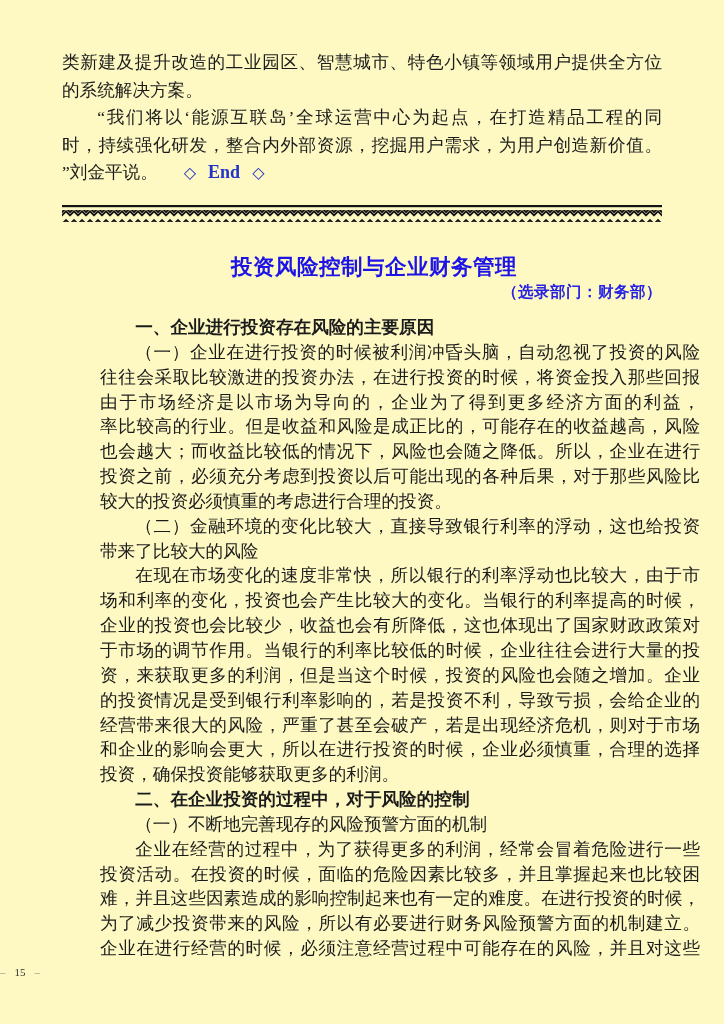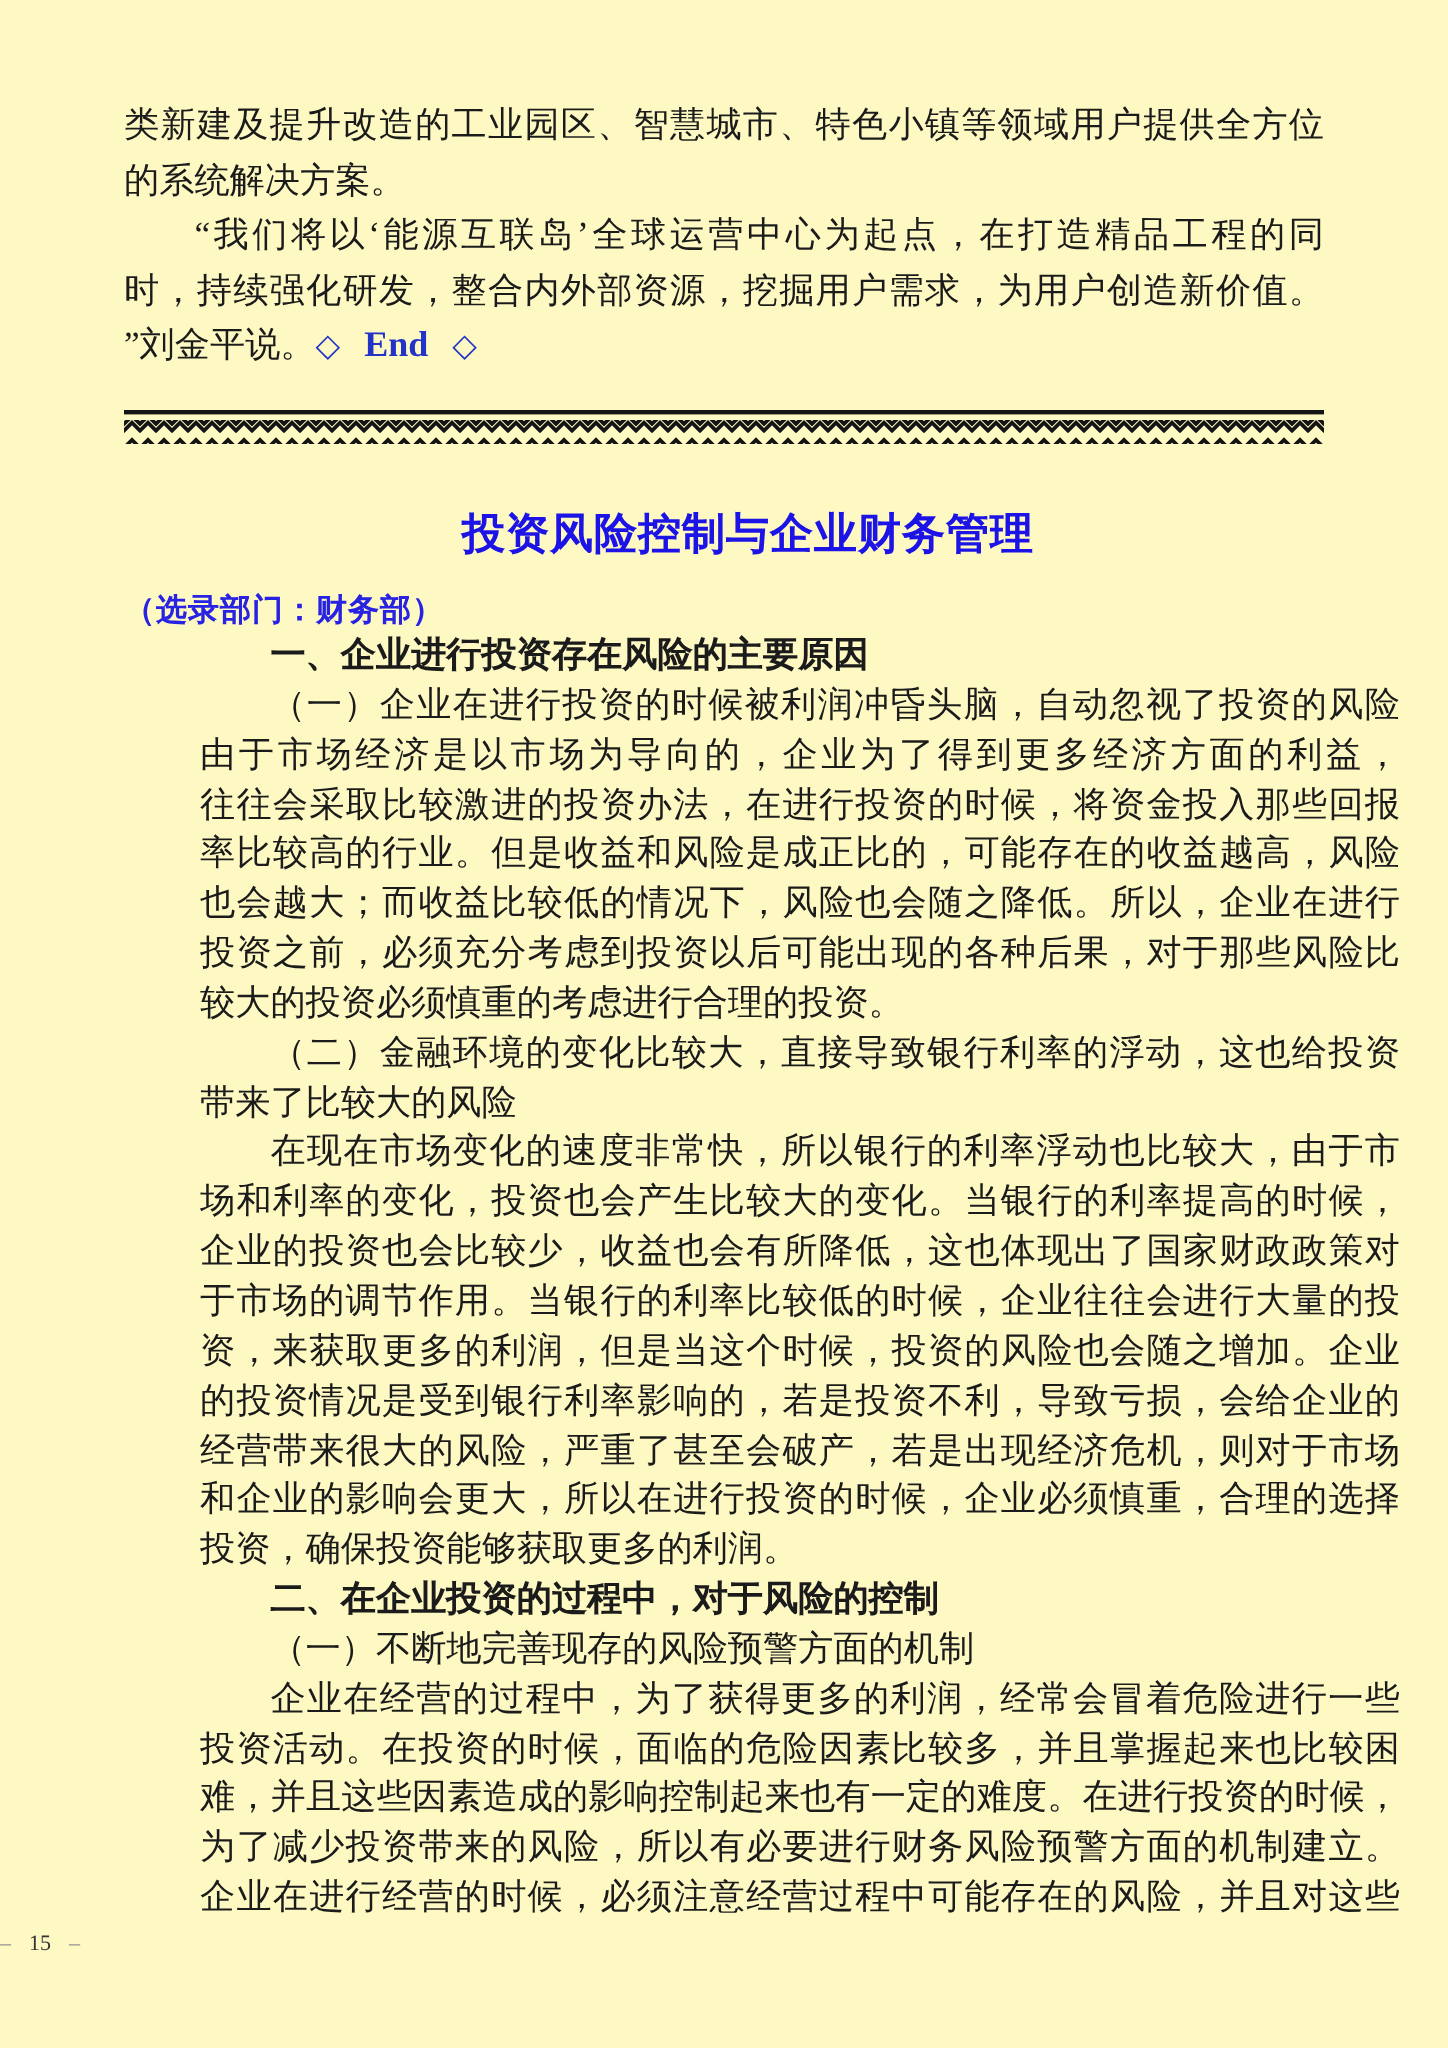--- a/index.html
+++ b/index.html
@@ -16,35 +16,35 @@
     --subtitle-blue:#2823e2;
     --end-blue:#2233c8;
   }
   .col{position:absolute;left:62px;width:600px;color:var(--ink);}
   .intro{top:49px;font-size:17.6px;line-height:27.6px;}
   .body-col{top:315px;font-size:17.6px;line-height:24.85px;margin-left:38px;}
   .line{white-space:nowrap;}
   .line.fill{white-space:normal;text-align:justify;text-align-last:justify;text-justify:inter-character;}
   .line.indent{text-indent:2em;}
   .line.bold{font-weight:bold;}
-  .endmark{color:var(--end-blue);}
+  .endmark{color:var(--end-blue);margin-left:26px;}
   .diamond{font-family:"DejaVu Sans",sans-serif;font-size:16px;}
   .endword{font-family:"Liberation Serif","DejaVu Serif",serif;font-weight:bold;font-size:18px;margin:0 12px;}
   .divider{position:absolute;left:62px;top:205px;width:600px;height:17px;}
   .title{
     position:absolute;left:62px;top:240px;width:600px;margin:12px;
     text-align:center;color:var(--title-blue);
     font-family:"Liberation Sans","DejaVu Sans",sans-serif;
     font-size:21.5px;font-weight:bold;letter-spacing:0.5px;
   }
   .subtitle{
     position:absolute;left:62px;top:282px;width:600px;
-    text-align:left;color:var(--subtitle-blue);
+    text-align:right;color:var(--subtitle-blue);
     font-family:"Liberation Sans","DejaVu Sans",sans-serif;
-    font-size:15.5px;font-weight:600;letter-spacing:0.5px;margin-top:13px;
+    font-size:15.5px;font-weight:600;letter-spacing:0.5px;
   }
   .footer{
     position:absolute;left:0;top:966px;width:724px;
     text-align:left;font-size:11px;color:#8a8a8a;
   }
   .footer .num{color:#333333;margin:0 9px;}
 </style>
 </head>
 <body>
 
@@ -74,22 +74,22 @@
       <rect x="0" y="5" width="600" height="12" fill="url(#zz)"></rect>
     </svg>
   </div>
 
   <h1 class="title">投资风险控制与企业财务管理</h1>
   <div class="subtitle">（选录部门：财务部）</div>
 
   <div class="col body-col">
       <div class="line bold indent">一、企业进行投资存在风险的主要原因</div>
       <div class="line indent fill">（一）企业在进行投资的时候被利润冲昏头脑，自动忽视了投资的风险</div>
+      <div class="line fill">往往会采取比较激进的投资办法，在进行投资的时候，将资金投入那些回报</div>
       <div class="line fill">由于市场经济是以市场为导向的，企业为了得到更多经济方面的利益，</div>
-      <div class="line fill">往往会采取比较激进的投资办法，在进行投资的时候，将资金投入那些回报</div>
       <div class="line fill">率比较高的行业。但是收益和风险是成正比的，可能存在的收益越高，风险</div>
       <div class="line fill">也会越大；而收益比较低的情况下，风险也会随之降低。所以，企业在进行</div>
       <div class="line fill">投资之前，必须充分考虑到投资以后可能出现的各种后果，对于那些风险比</div>
       <div class="line">较大的投资必须慎重的考虑进行合理的投资。</div>
       <div class="line indent fill">（二）金融环境的变化比较大，直接导致银行利率的浮动，这也给投资</div>
       <div class="line">带来了比较大的风险</div>
       <div class="line indent fill">在现在市场变化的速度非常快，所以银行的利率浮动也比较大，由于市</div>
       <div class="line fill">场和利率的变化，投资也会产生比较大的变化。当银行的利率提高的时候，</div>
       <div class="line fill">企业的投资也会比较少，收益也会有所降低，这也体现出了国家财政政策对</div>
       <div class="line fill">于市场的调节作用。当银行的利率比较低的时候，企业往往会进行大量的投</div>

